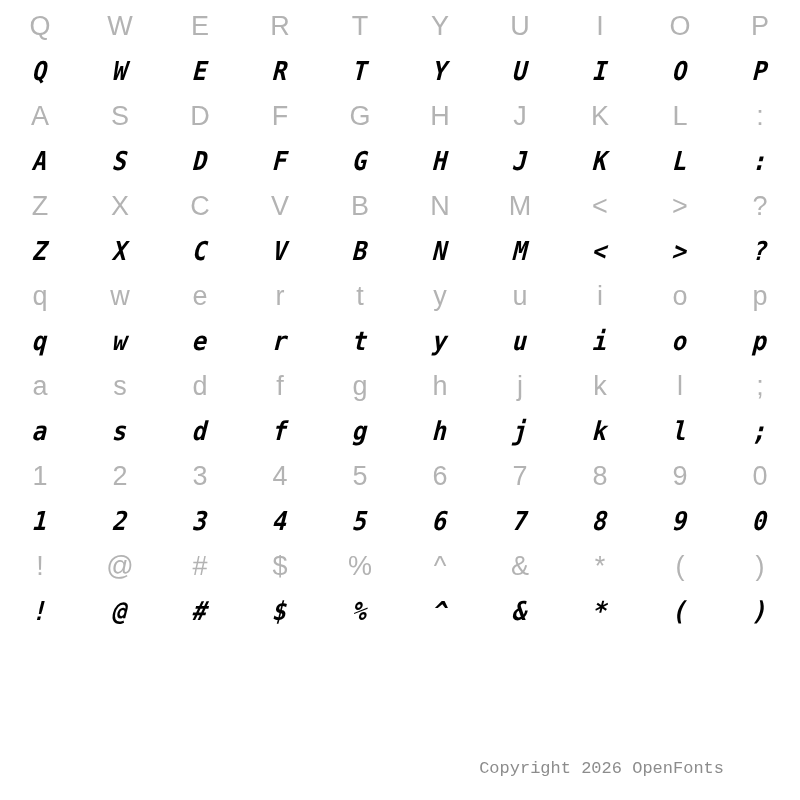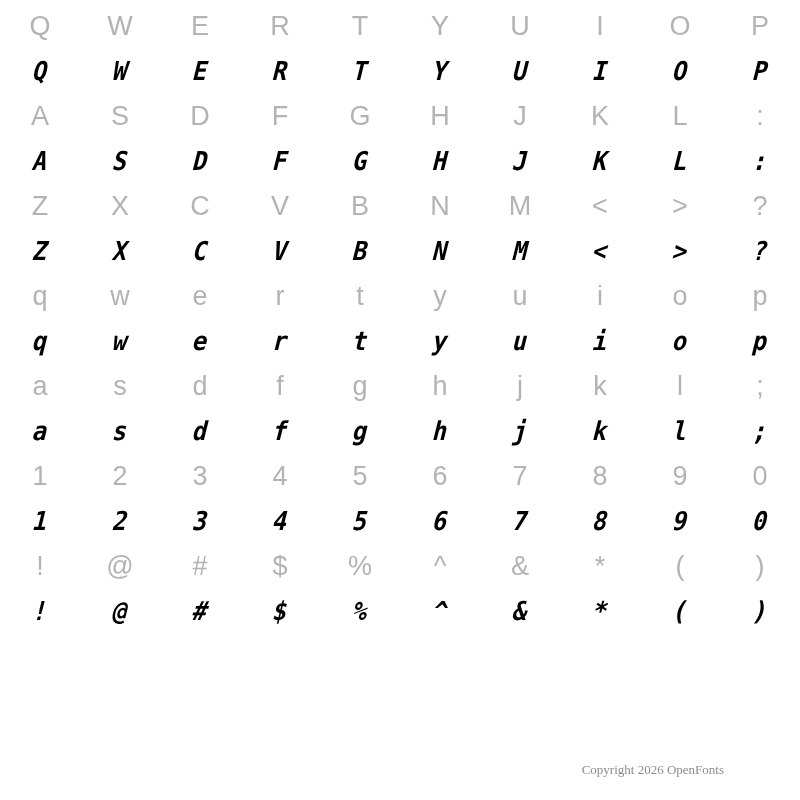--- a/index.html
+++ b/index.html
@@ -71,22 +71,22 @@
 
   .footer {
     position: absolute;
     left: 0;
     bottom: 22px;
     width: 800px;
     text-align: right;
     padding-right: 76px;
     box-sizing: border-box;
     color: #8c8c8c;
-    font-family: Liberation Serif, serif;
-    font-size: 13px;
+    font-family: Liberation Mono, monospace;
+    font-size: 17px;
   }
 </style>
 </head>
 <body>
 
 <div id="sheet">
 
   <div class="row-block">
     <div class="grid-row ref-row">
       <div class="cell">Q</div>

